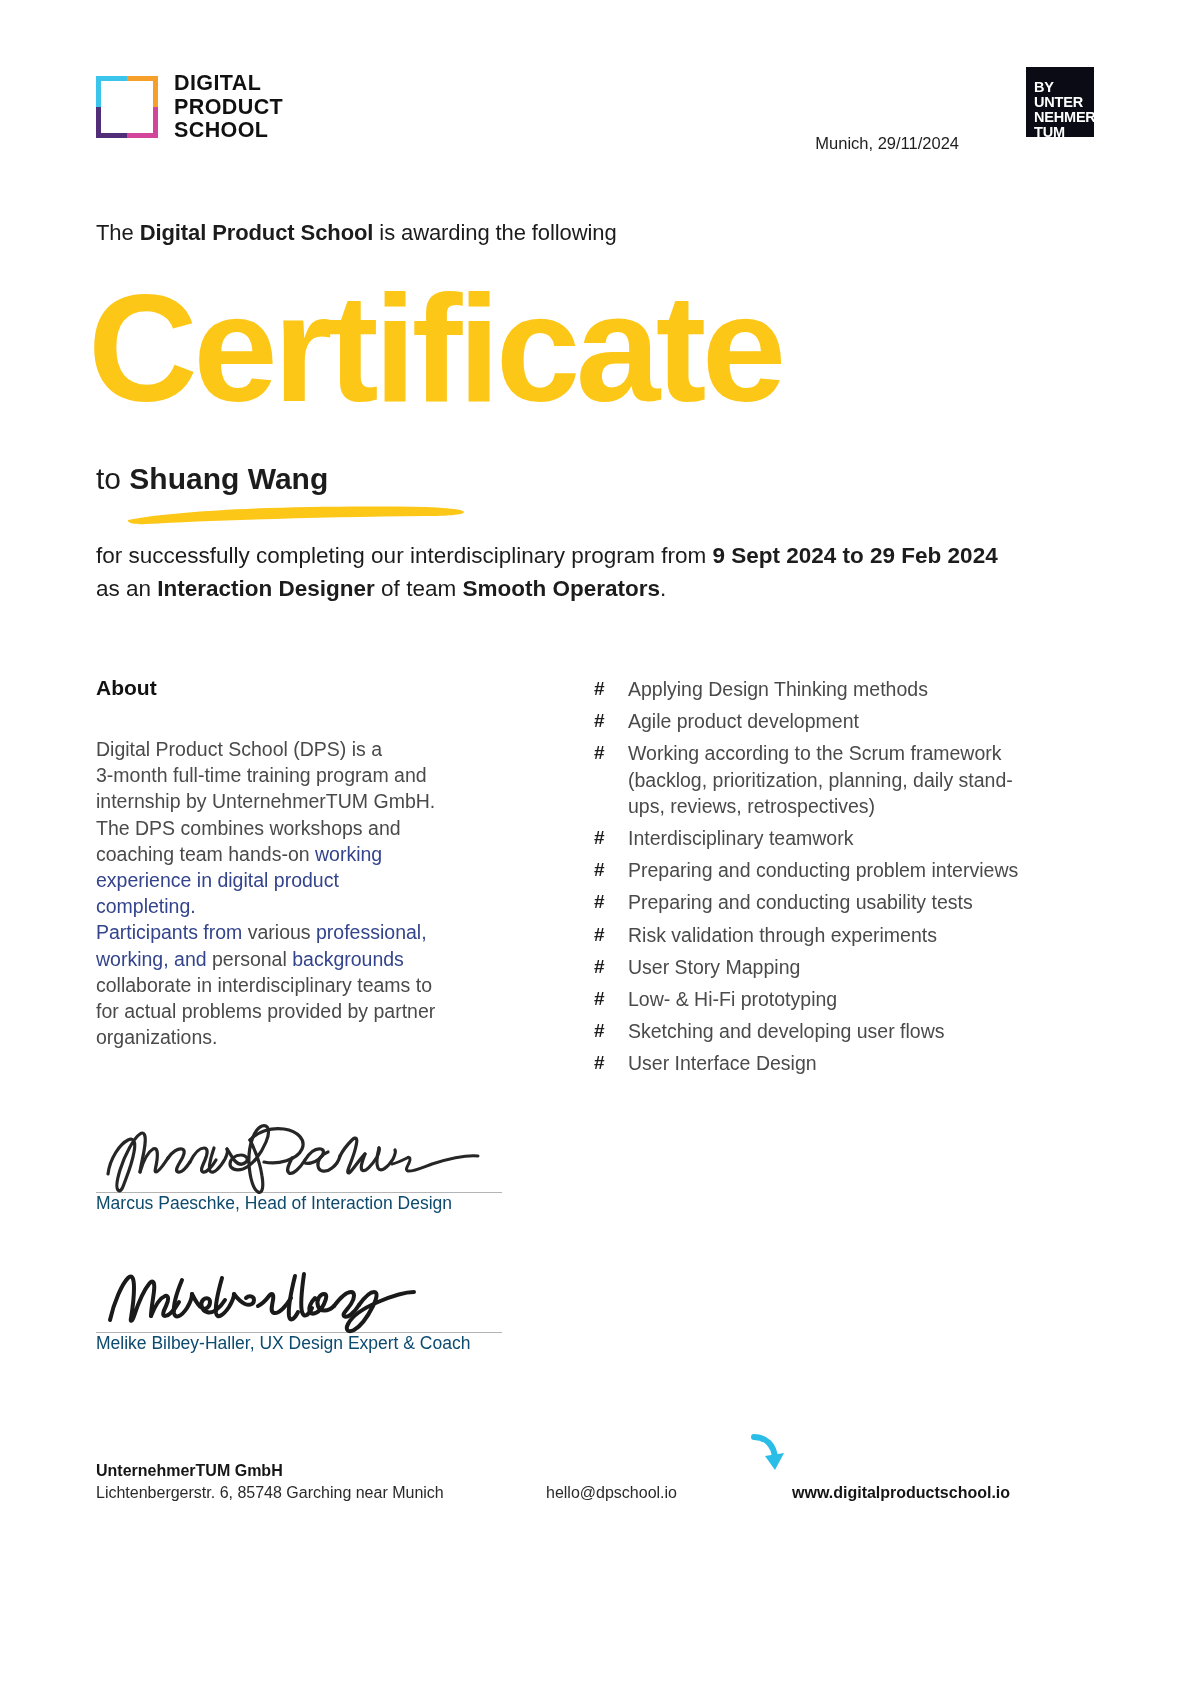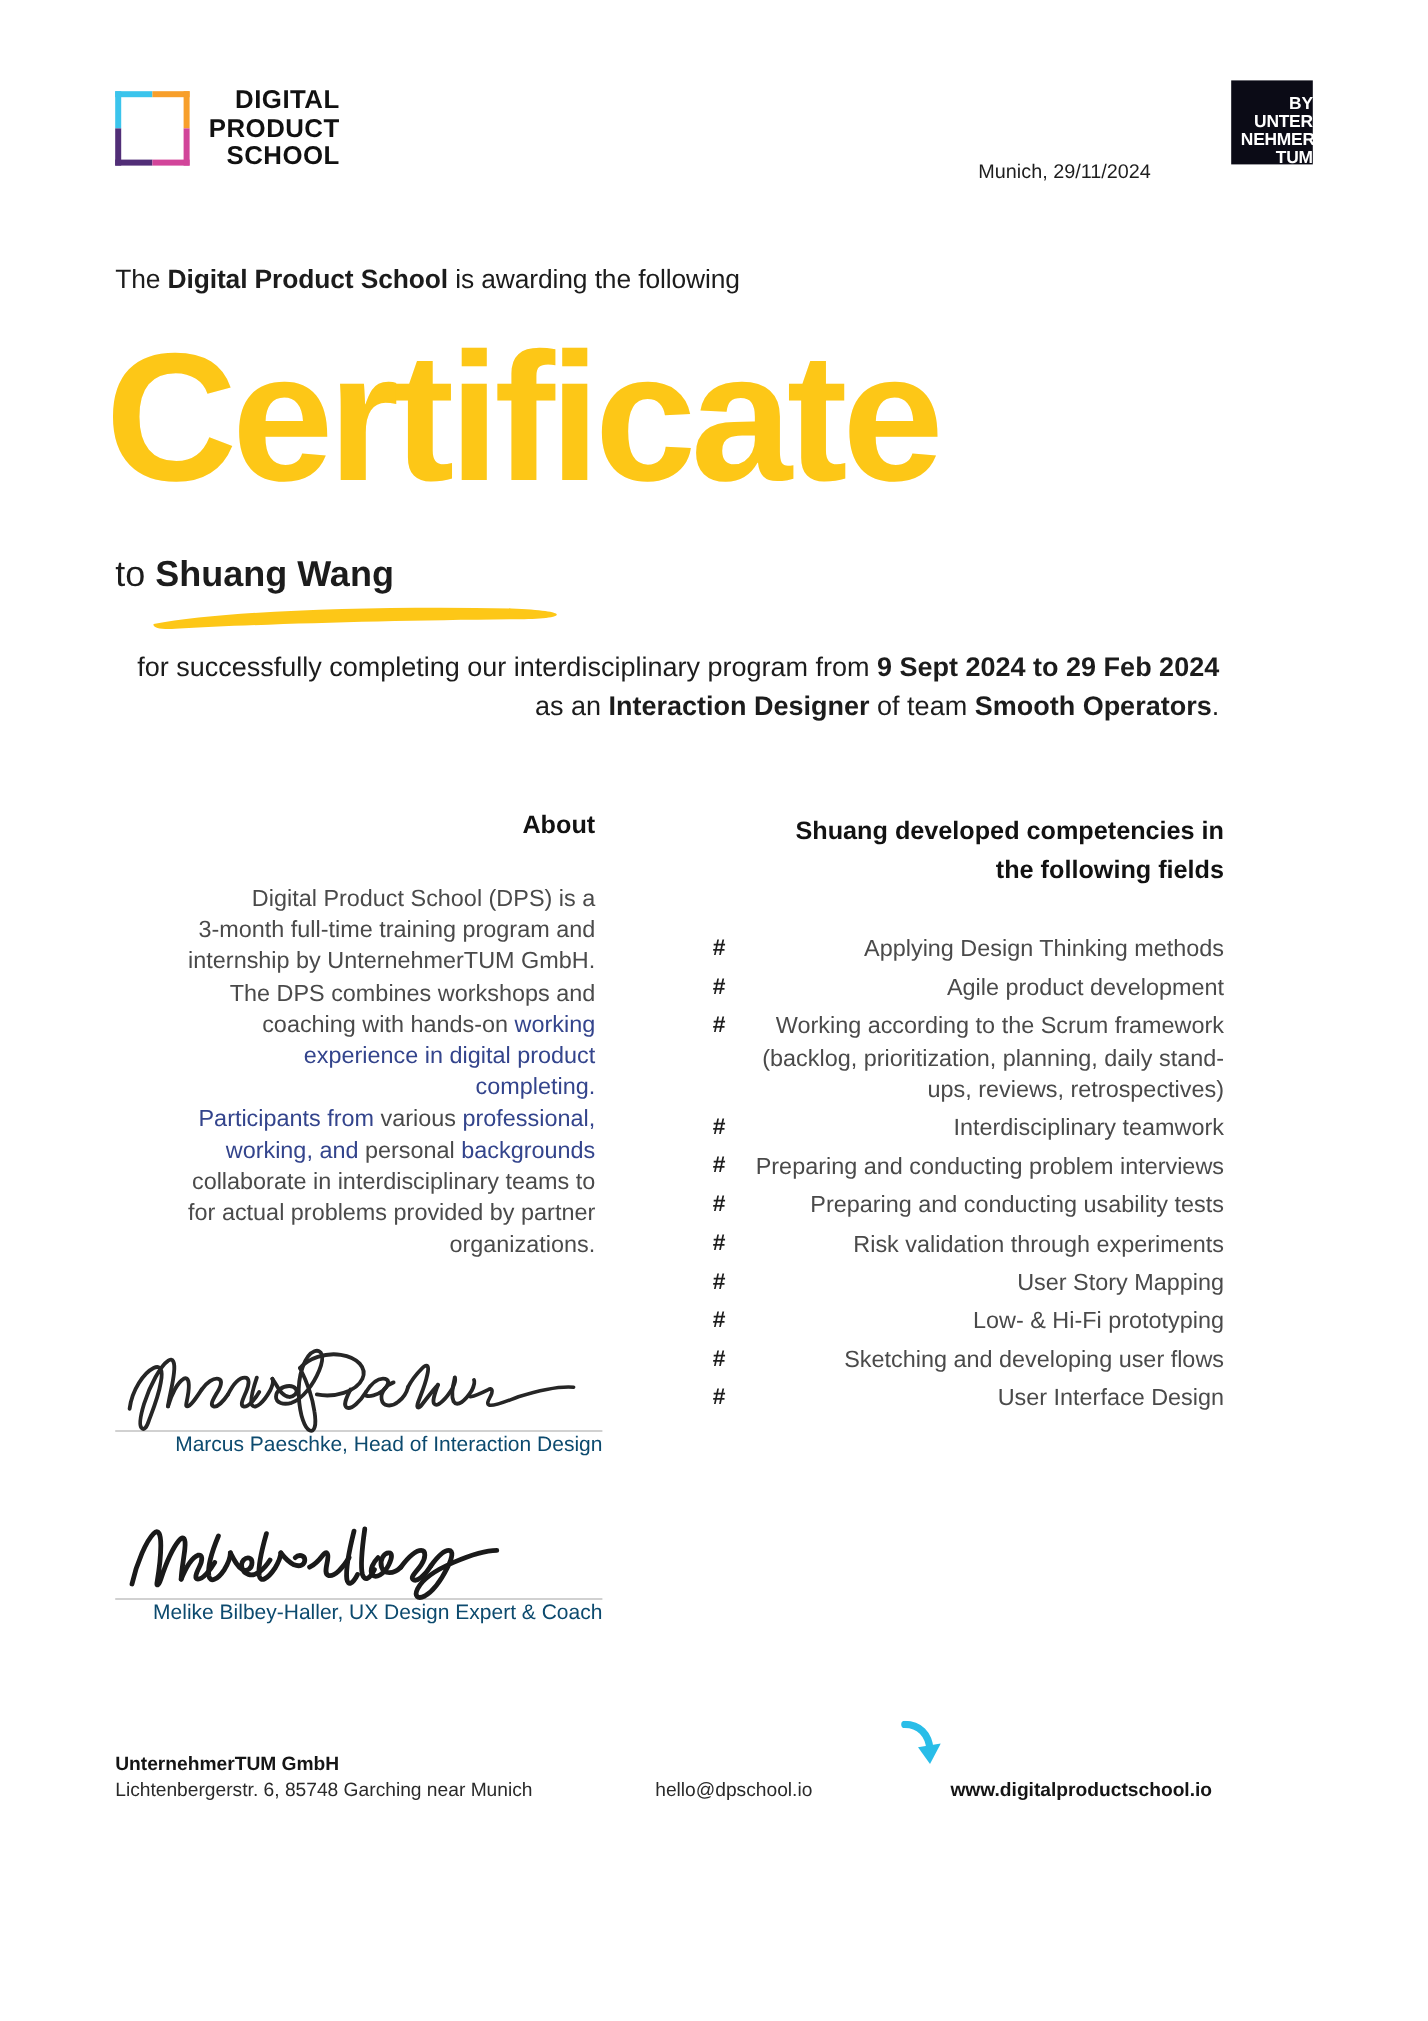--- a/index.html
+++ b/index.html
@@ -11,21 +11,20 @@
     font-family: "Liberation Sans", sans-serif;
     color: #1a1a1a;
     -webkit-font-smoothing: antialiased;
   }
   #page {
     position: relative;
     width: 1190px;
     height: 1684px;
     background: #ffffff;
     overflow: hidden;
-    text-align: right;
   }
 
   
   .header {
     position: absolute;
     top: 62px;
     left: 96px;
     right: 96px;
     height: 110px;
   }
@@ -295,36 +294,32 @@
   <div class="completion"><span>for successfully completing our interdisciplinary program from </span><b>9 Sept 2024 to</b>
     <b>29 Feb 2024</b><span> as an </span><b>Interaction Designer</b><span> of team </span><b>Smooth Operators</b><span>.</span></div>
 
   <div class="col-left">
     <div class="section-head">About</div>
     <div class="about-body">
         <div><span>Digital</span><span> Product</span><span> School</span><span> (DPS)</span><span> is</span><span> a</span></div>
         <div><span>3-month</span><span> full-time</span><span> training</span><span> program</span><span> and</span></div>
         <div><span>internship</span><span> by</span><span> UnternehmerTUM</span><span> GmbH.</span></div>
         <div><span>The</span><span> DPS</span><span> combines</span><span> workshops</span><span> and</span></div>
-        <div><span>coaching</span><span> with</span><span> hands-on</span><span class="tint"> working</span></div>
+        <div><span>coaching</span><span> team</span><span> hands-on</span><span class="tint"> working</span></div>
         <div><span class="tint">experience</span><span class="tint"> in</span><span class="tint"> digital</span><span class="tint"> product</span></div>
         <div><span class="tint">completing.</span></div>
         <div><span class="tint">Participants</span><span class="tint"> from</span><span> various</span><span class="tint"> professional,</span></div>
         <div><span class="tint">working,</span><span class="tint"> and</span><span> personal</span><span class="tint"> backgrounds</span></div>
         <div><span>collaborate</span><span> in</span><span> interdisciplinary</span><span> teams</span><span> to</span></div>
         <div><span>for</span><span> actual</span><span> problems</span><span> provided</span><span> by</span><span> partner</span></div>
         <div><span>organizations.</span></div>
       </div>
   </div>
 
   <div class="col-right">
-    <div class="section-head wide">
-      <div>Shuang developed competencies in</div>
-      <div>the following fields</div>
-    </div>
     <ul class="comp-list">
         <li><span class="hash">#</span><span>Applying Design Thinking methods</span></li>
         <li><span class="hash">#</span><span>Agile product development</span></li>
         <li><span class="hash">#</span><span>Working according to the Scrum framework (backlog, prioritization, planning, daily stand-ups, reviews, retrospectives)</span></li>
         <li><span class="hash">#</span><span>Interdisciplinary teamwork</span></li>
         <li><span class="hash">#</span><span>Preparing and conducting problem interviews</span></li>
         <li><span class="hash">#</span><span>Preparing and conducting usability tests</span></li>
         <li><span class="hash">#</span><span>Risk validation through experiments</span></li>
         <li><span class="hash">#</span><span>User Story Mapping</span></li>
         <li><span class="hash">#</span><span>Low- &amp; Hi-Fi prototyping</span></li>

